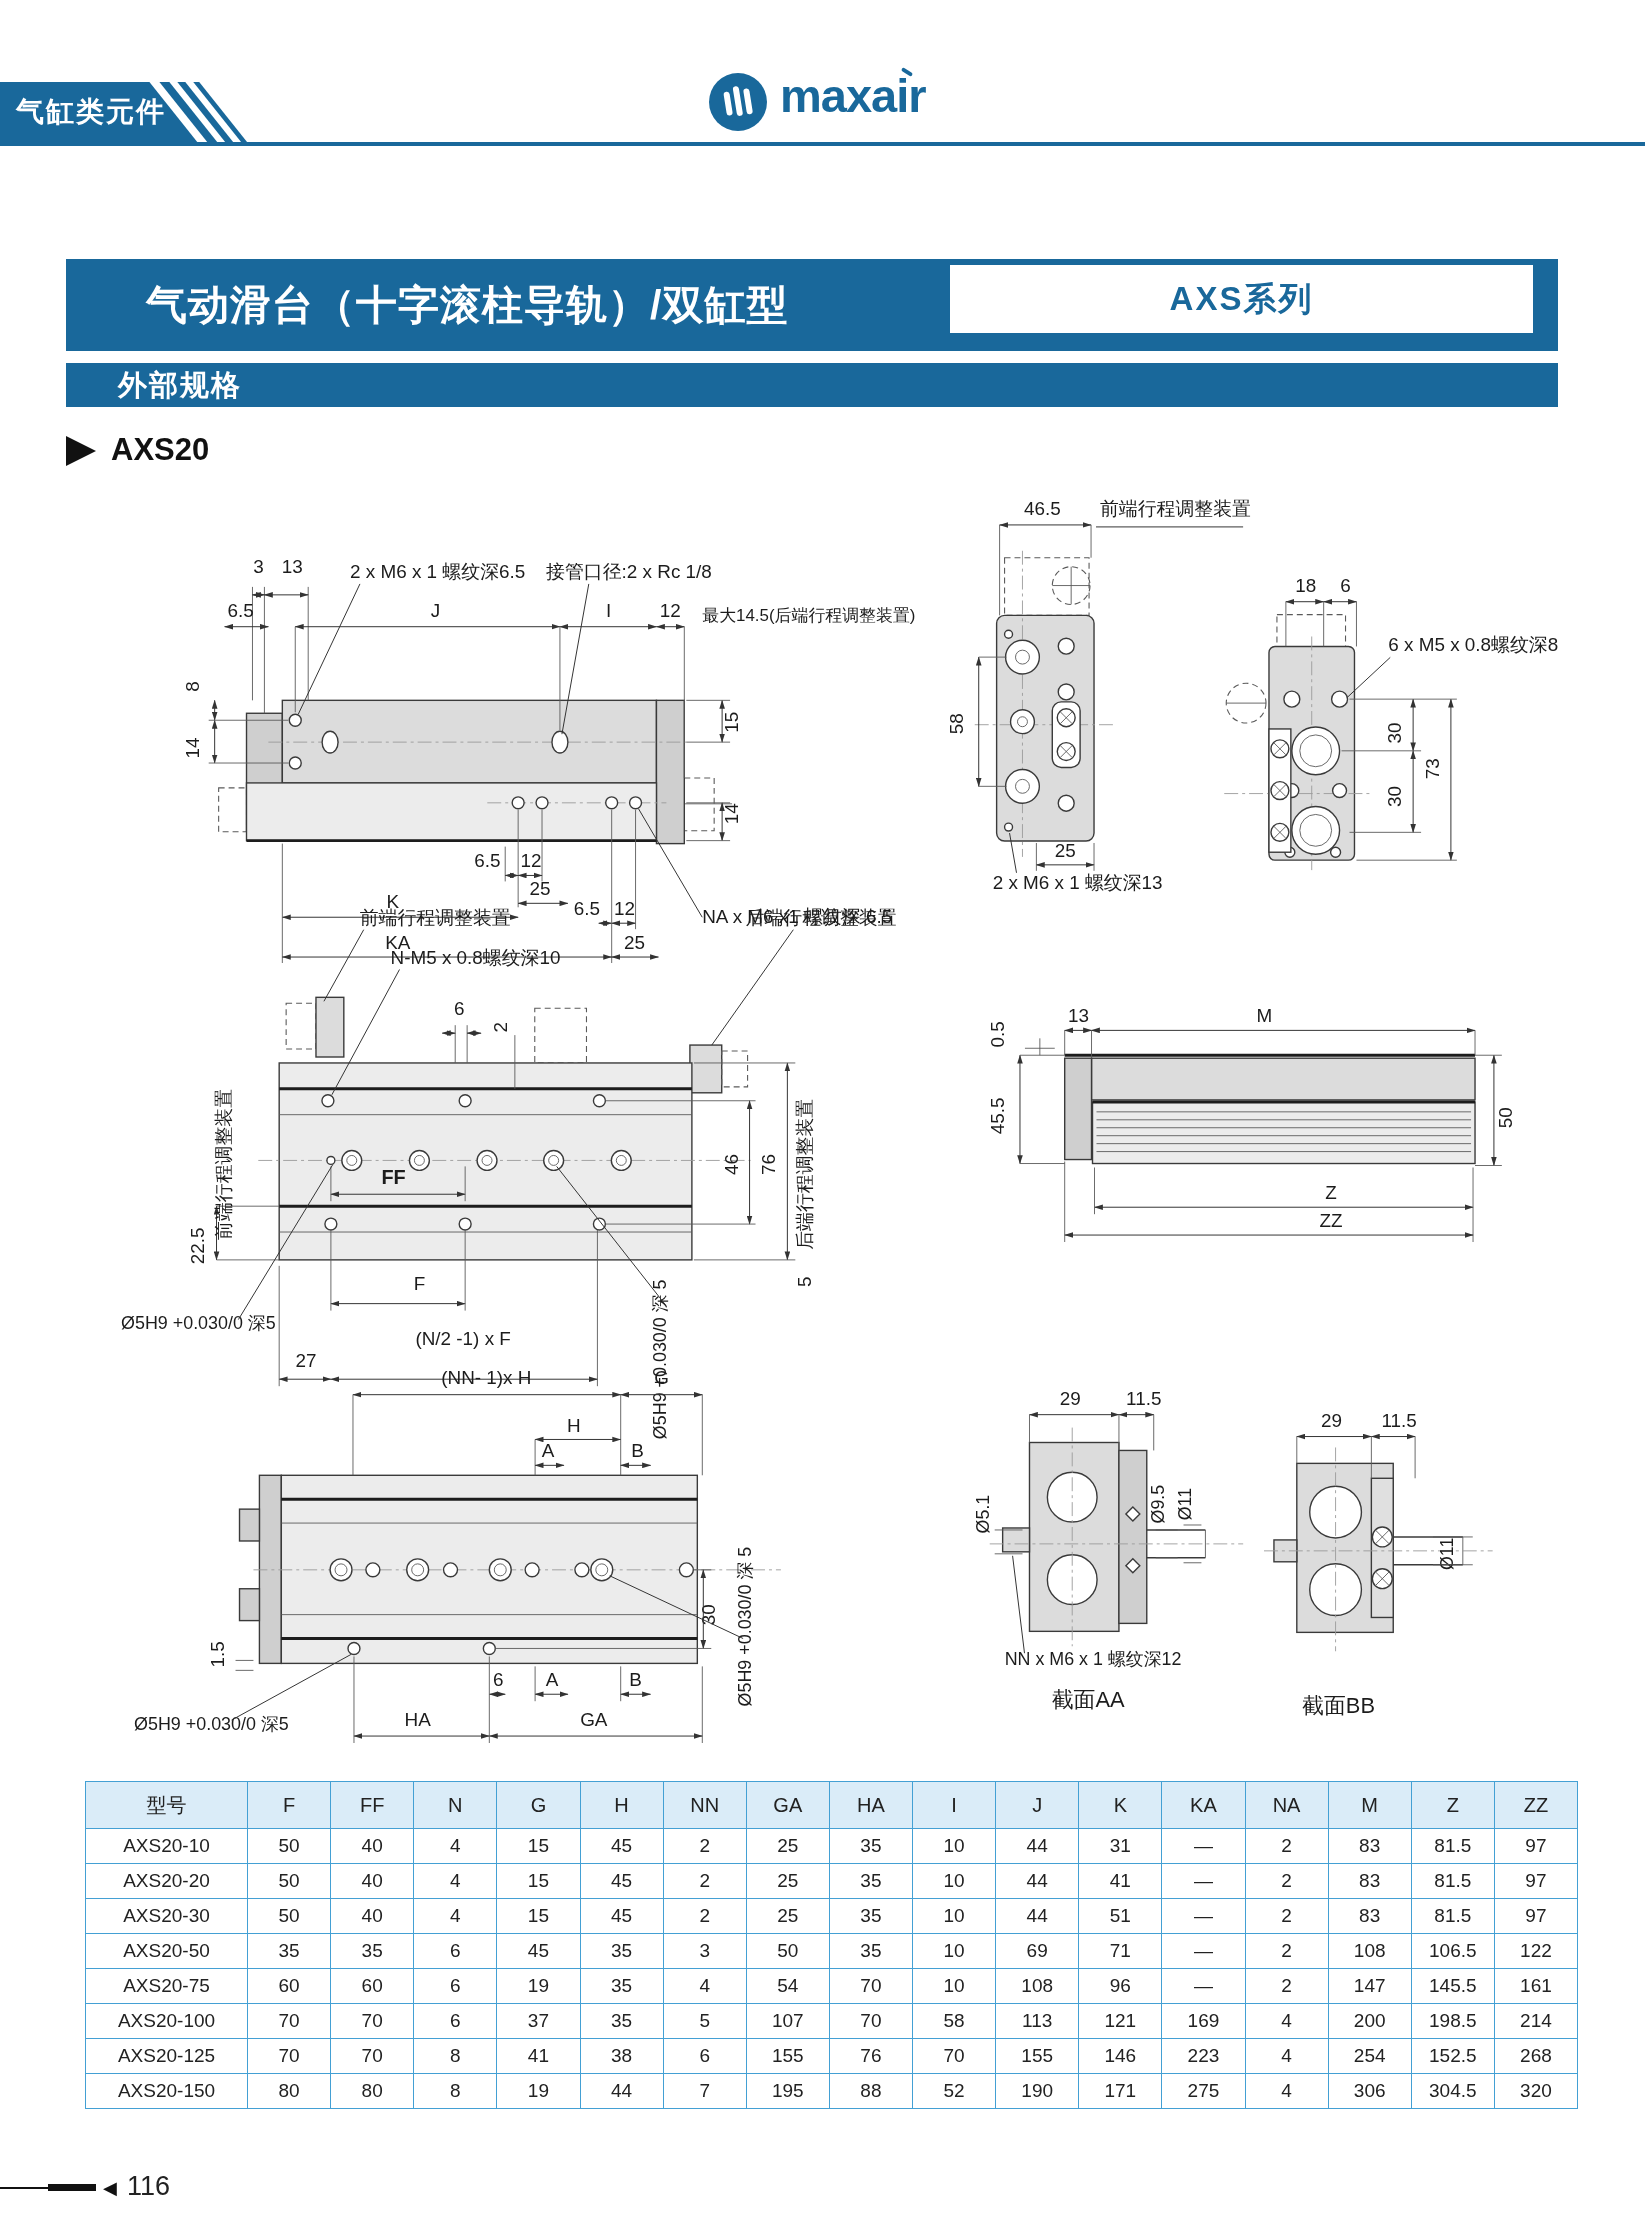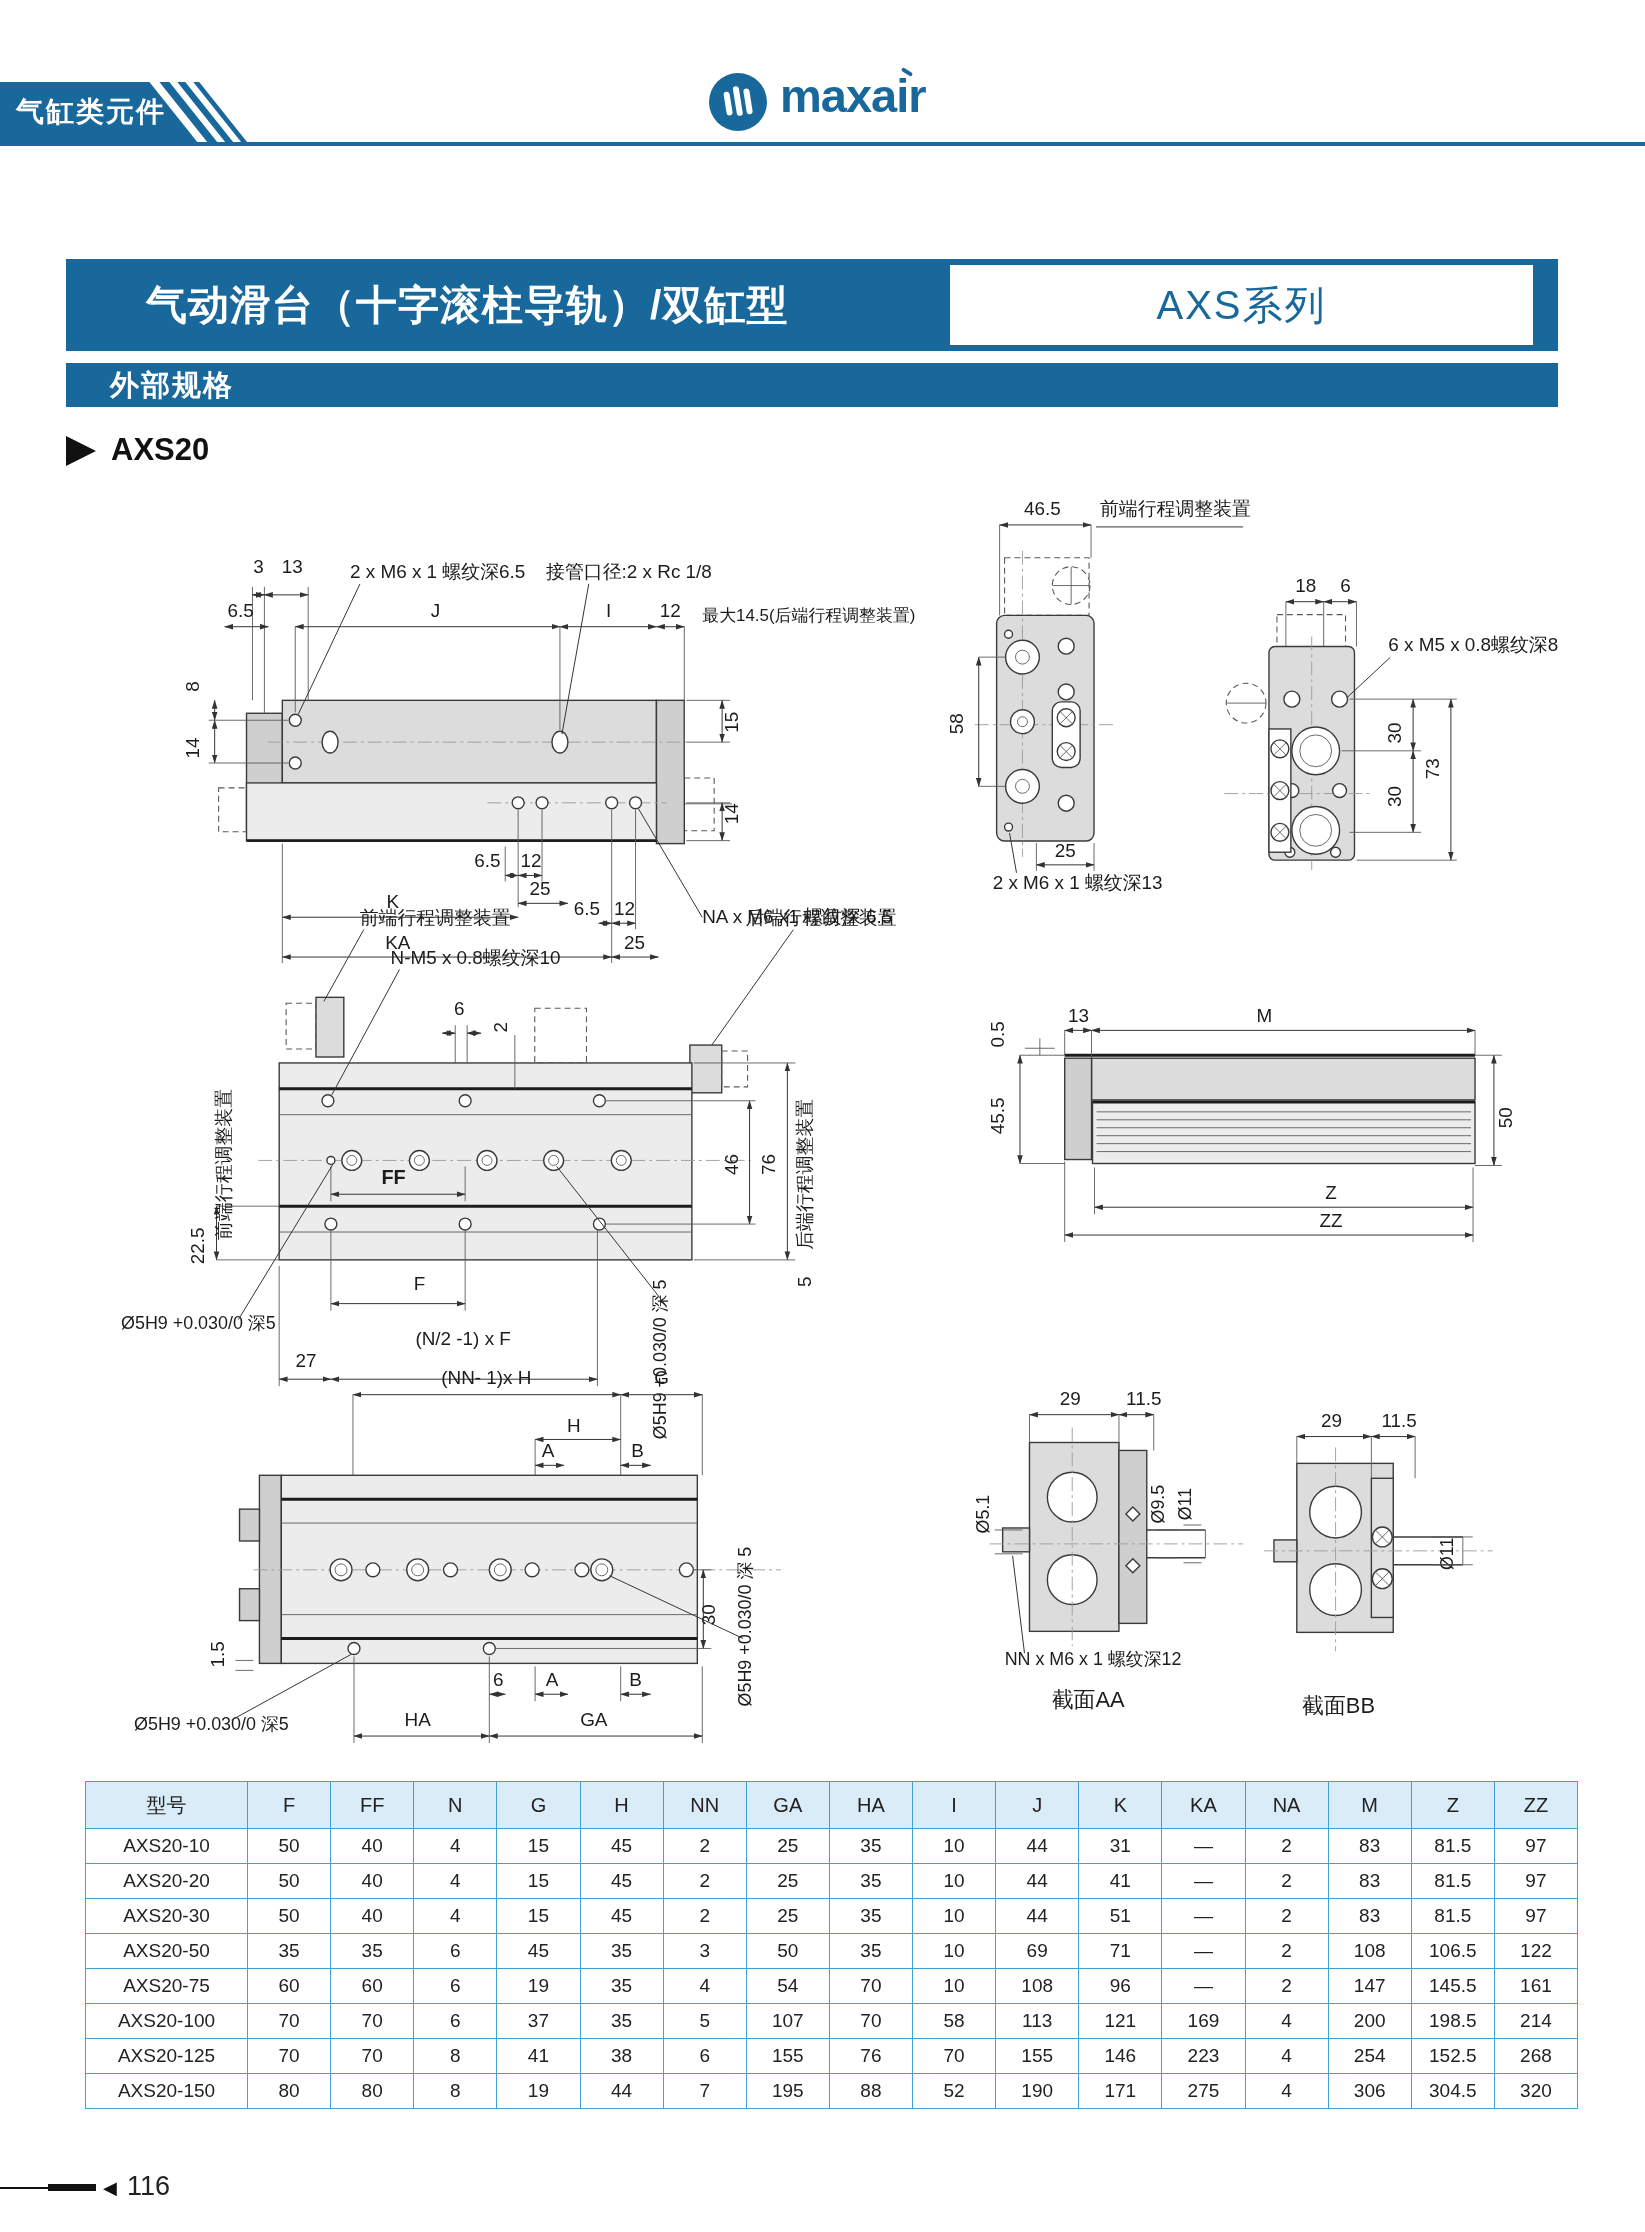--- a/index.html
+++ b/index.html
@@ -8,23 +8,23 @@
 
   
   .tag-text{position:absolute;left:16px;top:93px;font-size:28px;font-weight:bold;color:#fff;letter-spacing:2px;}
   .top-rule{position:absolute;left:0;top:142px;width:1646px;height:4px;background:#19689B;}
   .wordmark{position:absolute;left:780px;top:68px;font-size:47px;font-weight:800;color:#19689B;letter-spacing:-1px;}
   .wordmark-accent{position:absolute;left:901px;top:70px;width:12px;height:4px;background:#19689B;transform:rotate(32deg);border-radius:2px;}
 
   
   .title-bar{position:absolute;left:66px;top:219px;width:1492px;height:92px;background:#19689B;margin-top:40px;}
   .title-main{position:absolute;left:80px;top:0;height:92px;line-height:92px;font-size:41px;font-weight:bold;color:#fff;letter-spacing:1px;}
-  .series-box{position:absolute;left:884px;top:6px;width:583px;height:80px;background:#fff;display:flex;align-items:center;justify-content:center;font-size:40px;font-weight:normal;color:#19689B;letter-spacing:2px;}
+  .series-box{position:absolute;left:884px;top:6px;width:583px;height:68px;background:#fff;display:flex;align-items:center;justify-content:center;font-size:33px;font-weight:bold;color:#19689B;letter-spacing:2px;}
   .section-bar{position:absolute;left:66px;top:363px;width:1492px;height:44px;background:#19689B;}
-  .section-heading{position:absolute;left:44px;top:0;height:44px;line-height:44px;font-size:29px;font-weight:bold;color:#fff;letter-spacing:2px;}
+  .section-heading{position:absolute;left:52px;top:0;height:44px;line-height:44px;font-size:29px;font-weight:bold;color:#fff;letter-spacing:2px;}
   .model-tri{position:absolute;left:66px;top:436px;width:0;height:0;border-left:30px solid #111;border-top:15px solid transparent;border-bottom:15px solid transparent;}
   .model-label{position:absolute;left:111px;top:432px;font-size:31px;font-weight:bold;color:#111;}
 
   
   svg{position:absolute;overflow:visible;}
   .f1{fill:#DCDCDC;}
   .f2{fill:#ECECEC;}
   .f3{fill:#CFCFCF;}
   .edge{stroke:#3a3a3a;stroke-width:1.4;}
   .thin{stroke:#5a5a5a;stroke-width:0.9;fill:none;}

